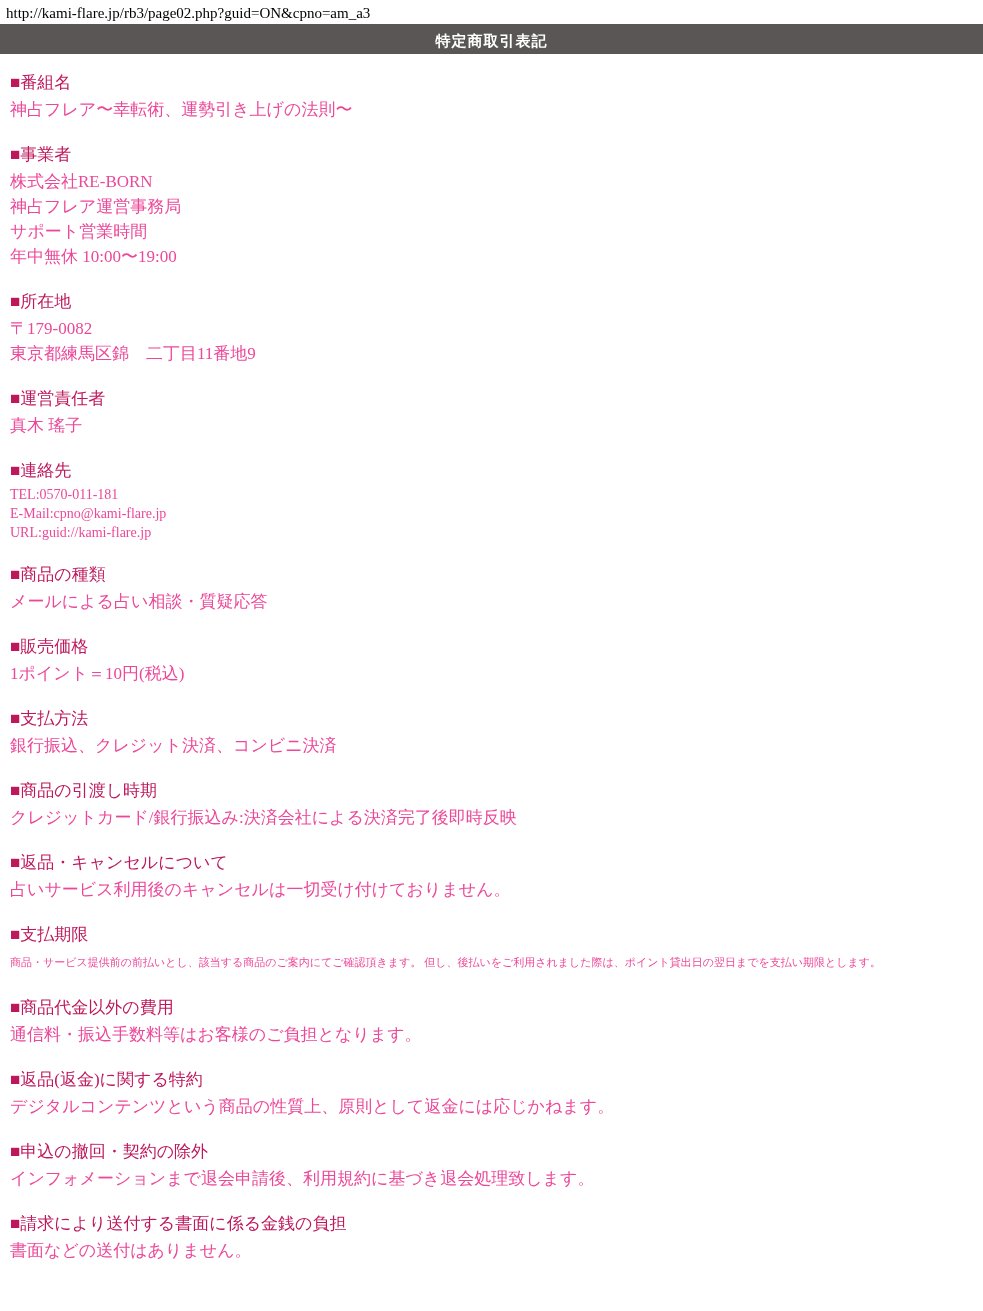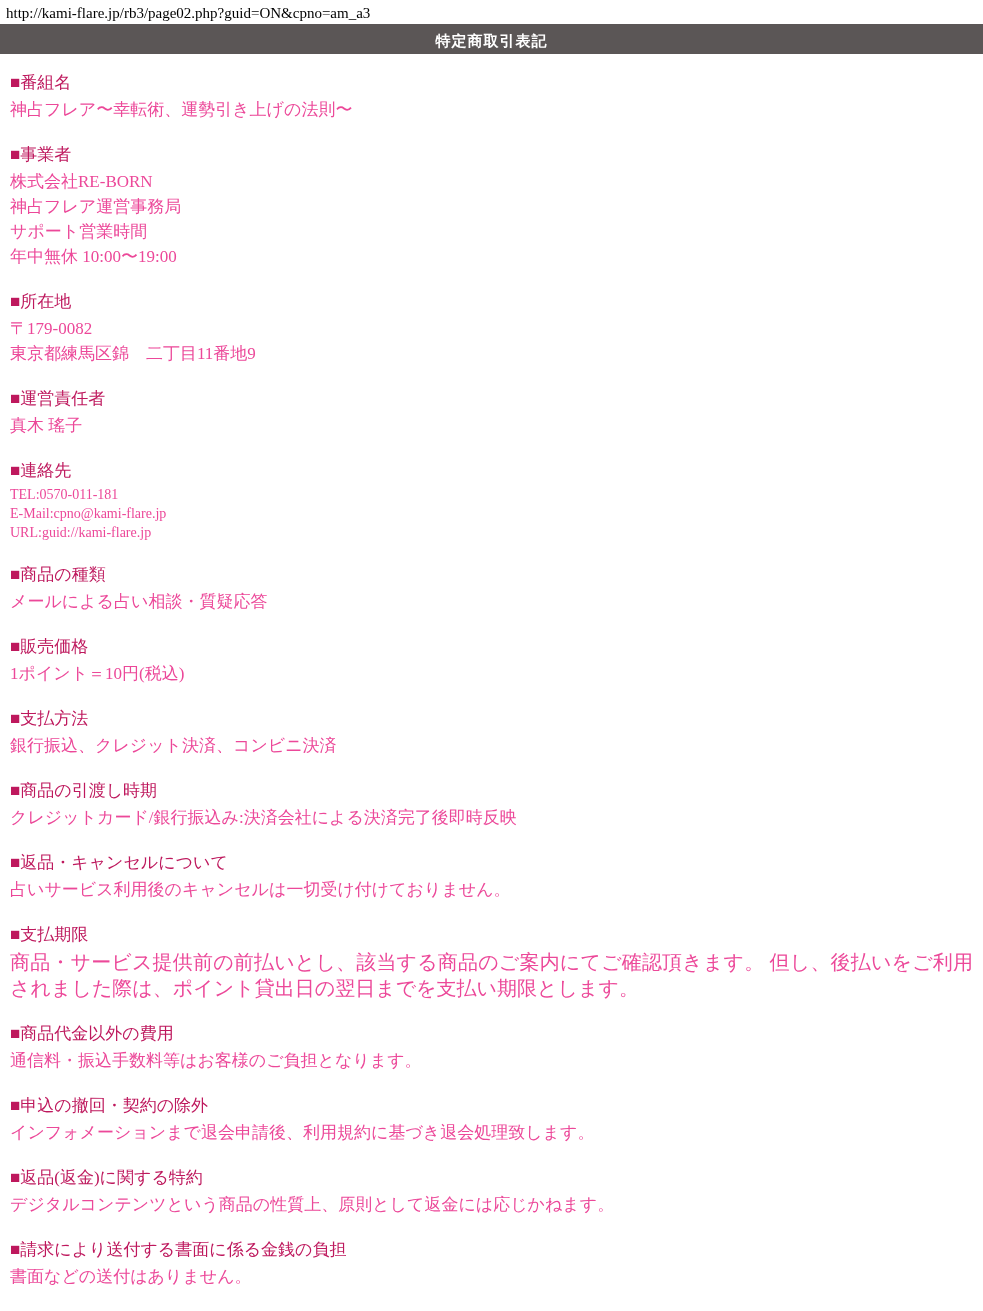--- a/index.html
+++ b/index.html
@@ -58,21 +58,21 @@
     font-size: 17px;
     line-height: 25px;
     color: #ec4899;
     margin: 0;
   }
   .sec-line.small {
     font-size: 14px;
     line-height: 19px;
   }
   .sec-line.wrap {
-    font-size: 20px;
+    font-size: 11px;
     line-height: 26px;
     text-align: justify;
     font-family: Liberation Serif, serif;
   }
 </style>
 </head>
 <body>
 
 <div class="page">
 
@@ -134,26 +134,26 @@
         </div>
         <div class="section">
           <div class="sec-title">■支払期限</div>
           <div class="sec-line wrap">商品・サービス提供前の前払いとし、該当する商品のご案内にてご確認頂きます。 但し、後払いをご利用されました際は、ポイント貸出日の翌日までを支払い期限とします。</div>
         </div>
         <div class="section">
           <div class="sec-title">■商品代金以外の費用</div>
           <div class="sec-line">通信料・振込手数料等はお客様のご負担となります。</div>
         </div>
         <div class="section">
+          <div class="sec-title">■返品(返金)に関する特約</div>
+          <div class="sec-line">デジタルコンテンツという商品の性質上、原則として返金には応じかねます。</div>
+        </div>
+        <div class="section">
           <div class="sec-title">■申込の撤回・契約の除外</div>
           <div class="sec-line">インフォメーションまで退会申請後、利用規約に基づき退会処理致します。</div>
-        </div>
-        <div class="section">
-          <div class="sec-title">■返品(返金)に関する特約</div>
-          <div class="sec-line">デジタルコンテンツという商品の性質上、原則として返金には応じかねます。</div>
         </div>
         <div class="section">
           <div class="sec-title">■請求により送付する書面に係る金銭の負担</div>
           <div class="sec-line">書面などの送付はありません。</div>
         </div>
       </div>
   </div>
 
 </div>
 

